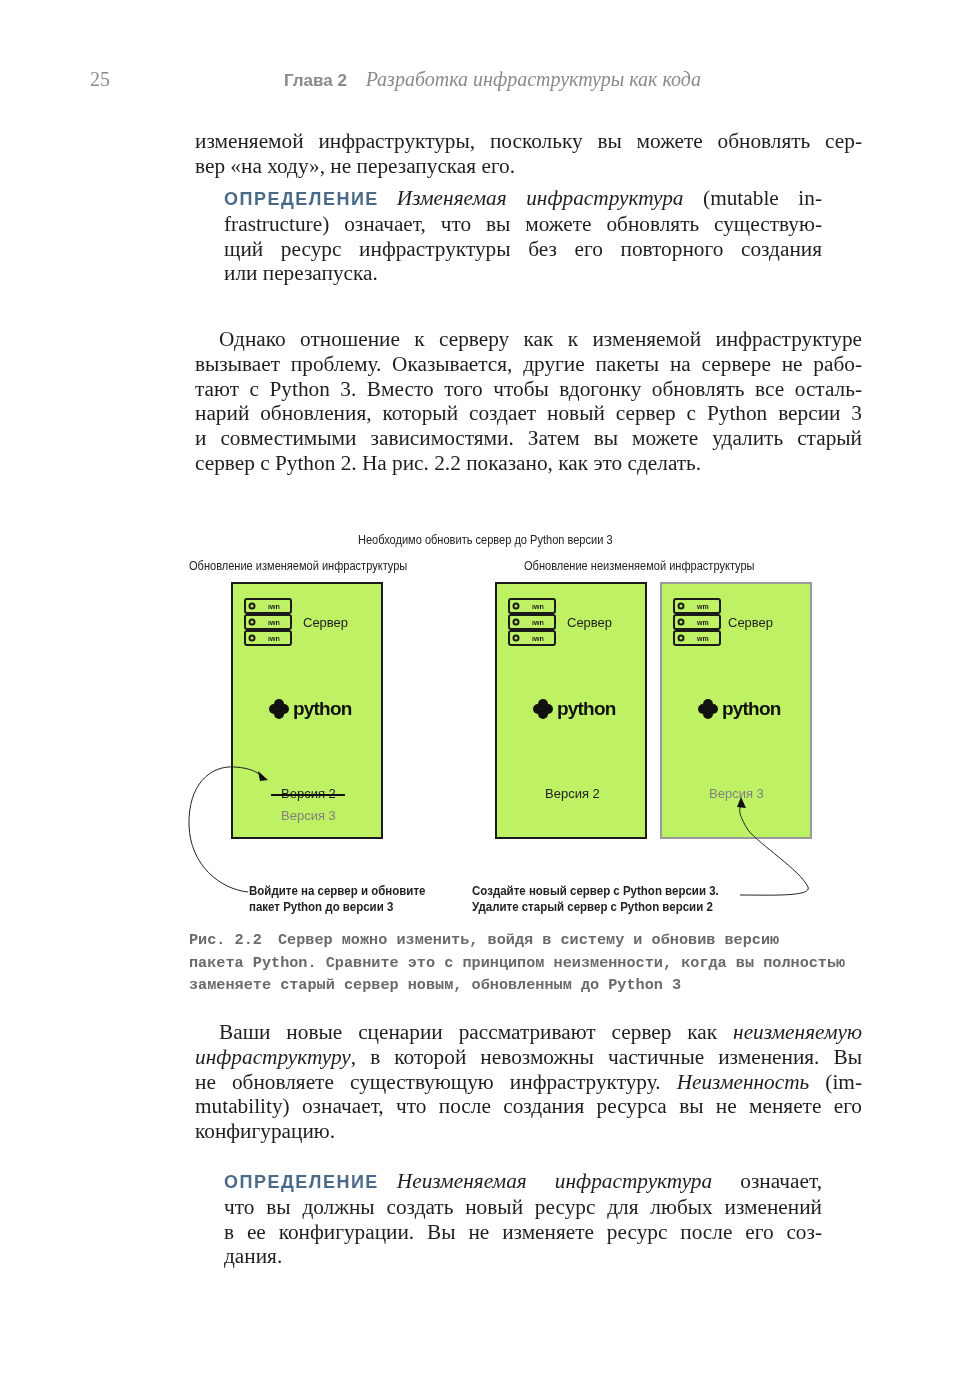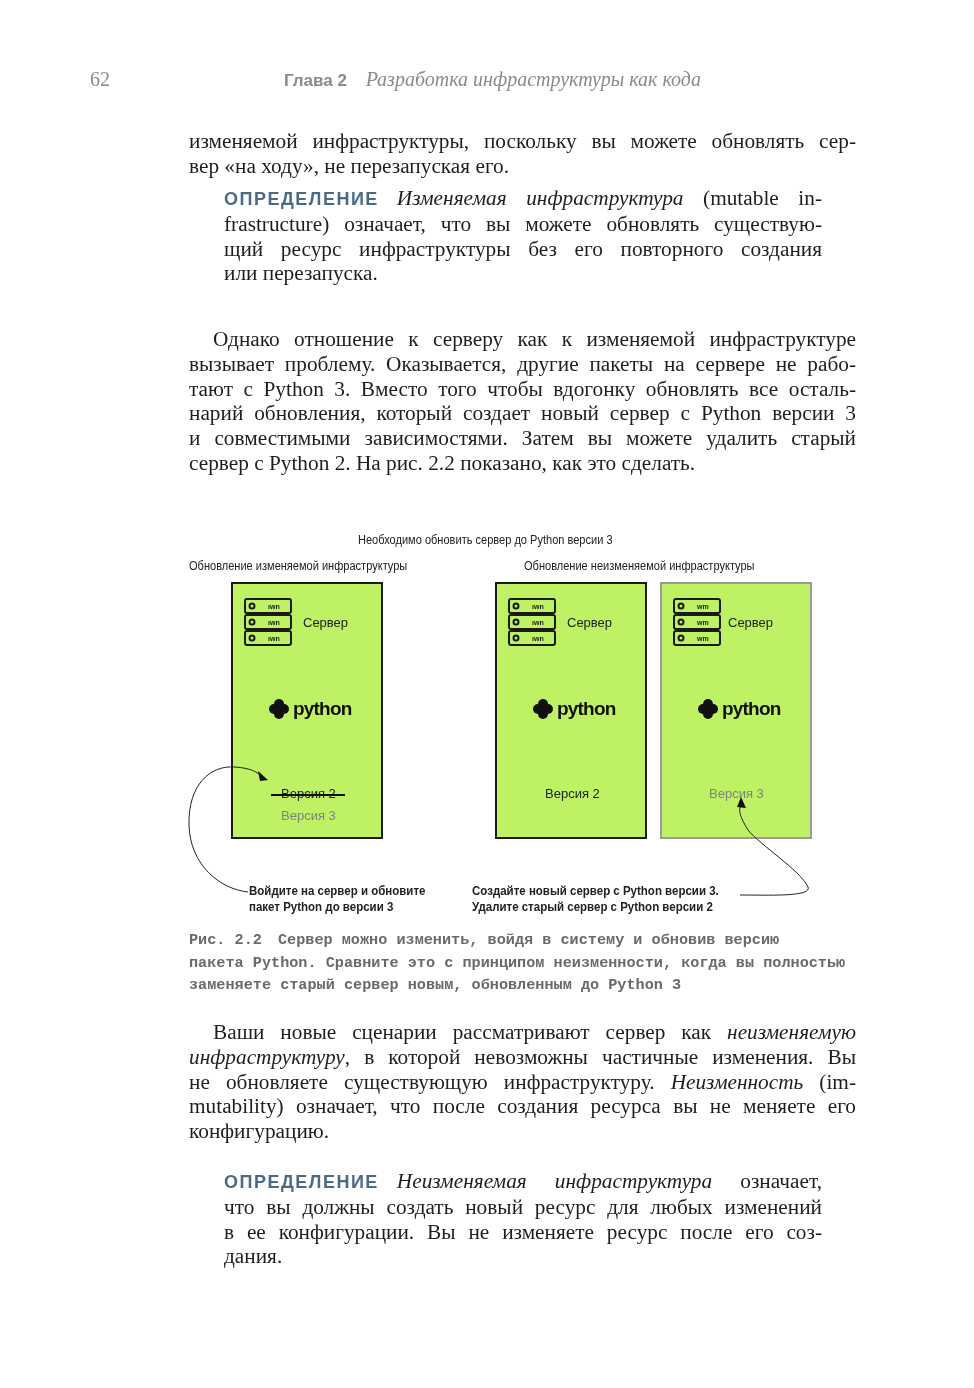--- a/index.html
+++ b/index.html
@@ -5,21 +5,21 @@
   html, body { margin: 0; padding: 0; background: #ffffff; }
   body { width: 974px; height: 1388px; position: relative; overflow: hidden; color: #1e1e1e; }
   .serif { font-family: "Liberation Serif", "DejaVu Serif", serif; }
 
   .running-head { position: absolute; top: 68px; left: 0; width: 974px; height: 26px; color: #8a8a8a; }
   .page-num { position: absolute; left: 90px; top: 0; font-size: 20px; font-family: "Liberation Serif", serif; }
   .chapter { position: absolute; left: 284px; top: 0; font-size: 19px; white-space: nowrap; }
   .chapter .ch-label { font-family: "Liberation Sans", sans-serif; font-weight: bold; font-size: 17px; margin-right: 14px; }
   .chapter .ch-title { font-family: "Liberation Serif", serif; font-style: italic; font-size: 20px; }
 
-  .para { position: absolute; left: 189px; width: 667px; font-size: 21.3px; line-height: 24.8px; text-align: justify; }
+  .para { position: absolute; left: 195px; width: 667px; font-size: 21.3px; line-height: 24.8px; text-align: justify; }
   .para .line { display: block; white-space: nowrap; text-align: justify; text-align-last: justify; }
   .para .line.last { text-align-last: left; }
   .para .indent { padding-left: 24px; }
 
   .defn { position: absolute; left: 224px; width: 598px; font-size: 21.3px; line-height: 24.8px; }
   .defn .line { display: block; white-space: nowrap; text-align: justify; text-align-last: justify; }
   .defn .line.last { text-align-last: left; }
   .defn-label { font-family: "Liberation Sans", sans-serif; font-weight: bold; color: #4a6a88; font-size: 18px; letter-spacing: 1.5px; margin-right: 18px; }
   em { font-style: italic; }
 
@@ -39,21 +39,21 @@
   .arrows { position: absolute; left: 0; top: 0; }
 
   .caption { position: absolute; left: 189px; top: 929px; width: 660px; font-family: Liberation Mono, monospace; font-weight: bold; font-size: 15.2px; line-height: 22.5px; color: #6a6a6a; }
   .caption .line { display: block; white-space: nowrap; }
   .caption .fig-num { margin-right: 16px; }
 </style>
 </head>
 <body>
 
 <div class="running-head">
-  <span class="page-num">62</span>
+  <span class="page-num">25</span>
   <span class="chapter">
     <span class="ch-label">Глава 2</span>
     <span class="ch-title">Разработка инфраструктуры как кода</span>
   </span>
 </div>
 
 <div class="para serif" style="top:129px;">
   <span class="line">изменяемой инфраструктуры, поскольку вы можете обновлять сер-</span>
   <span class="line last">вер «на ходу», не перезапуская его.</span>
 </div>

